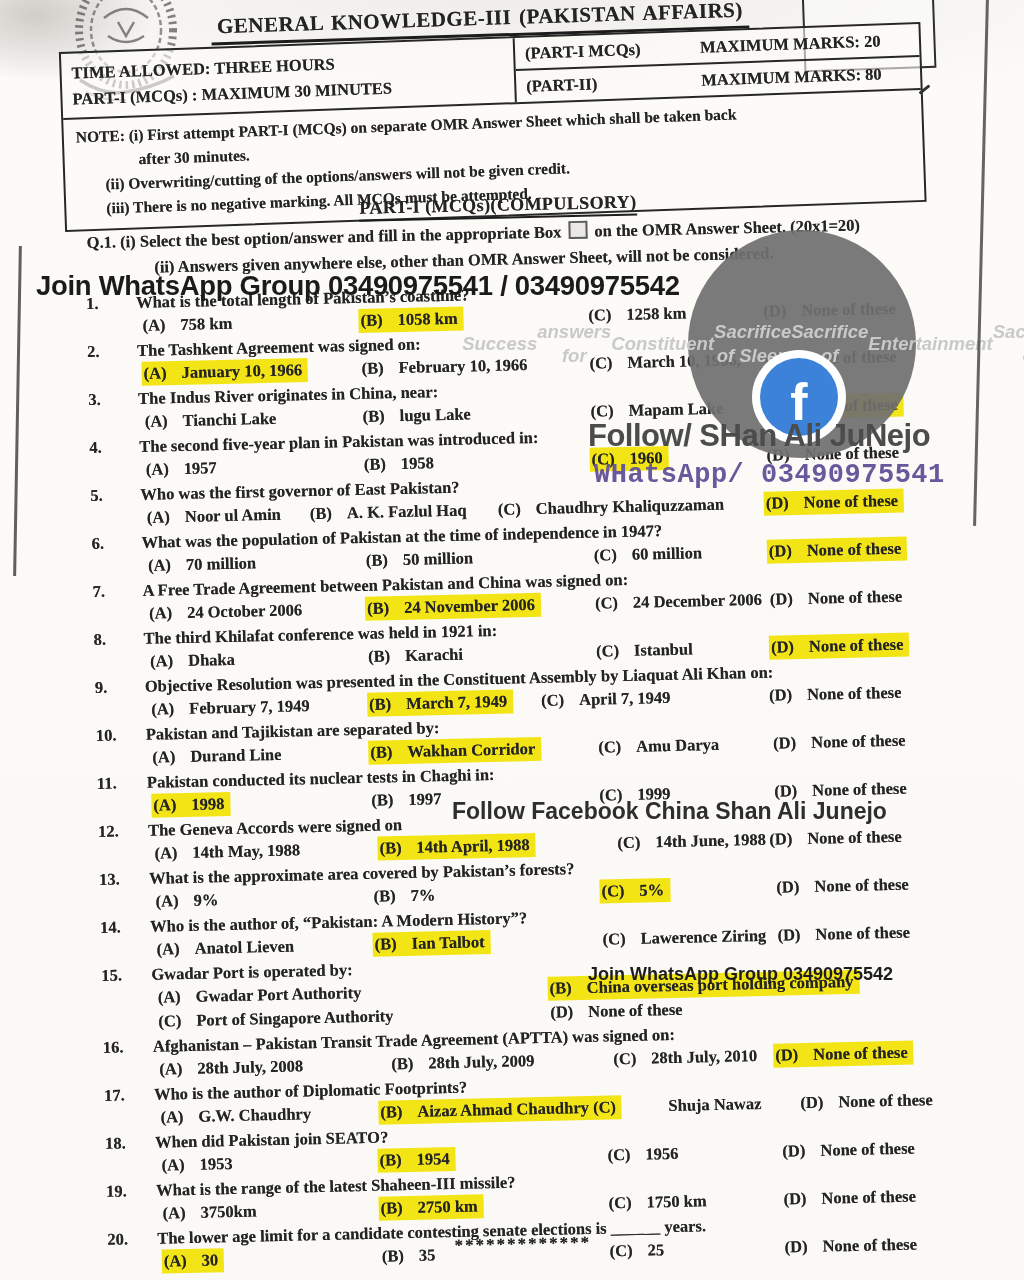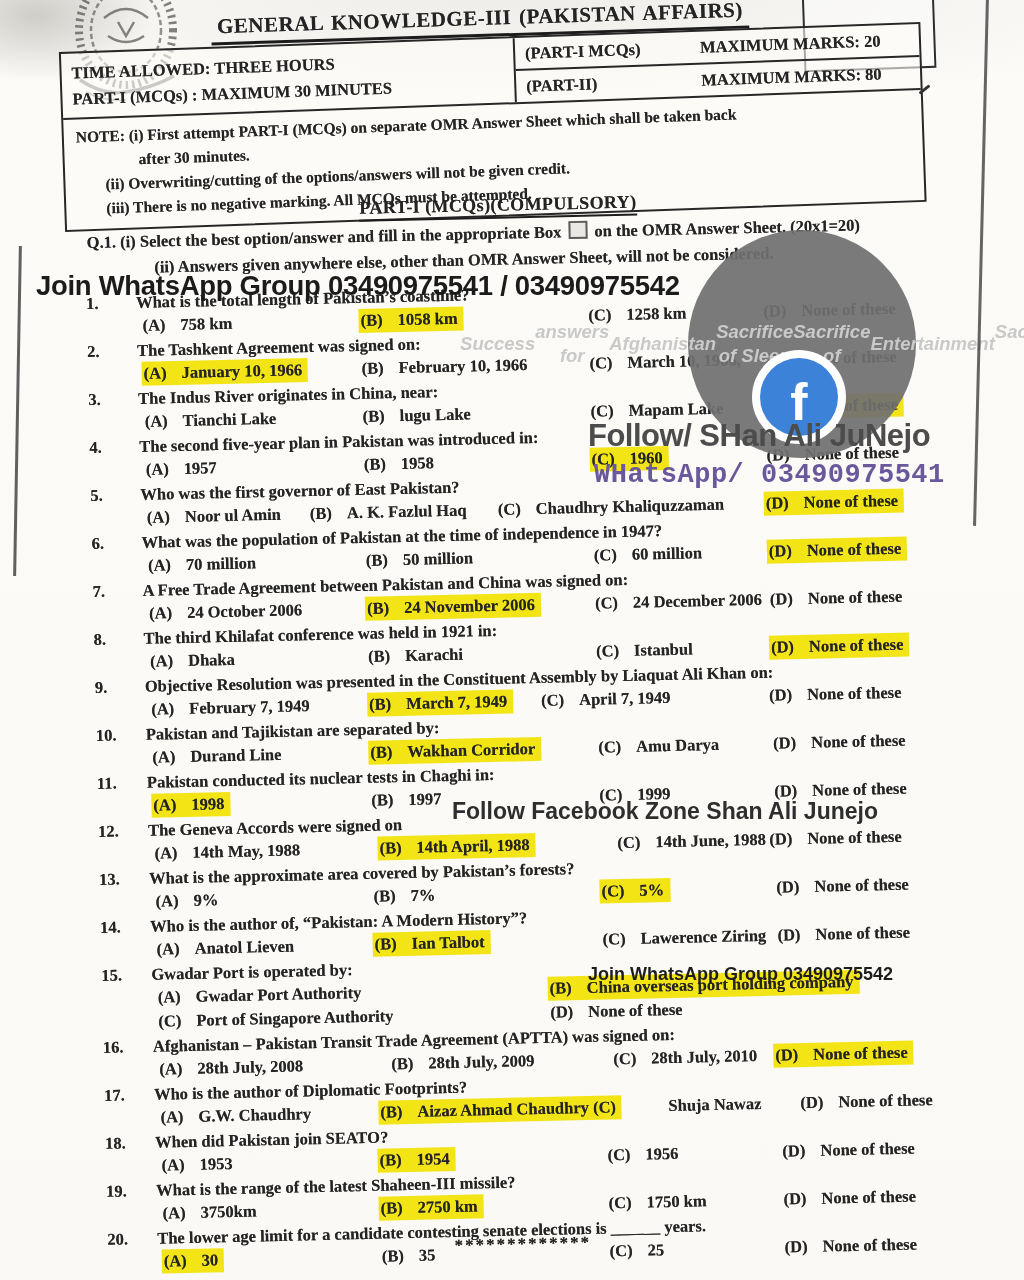--- a/index.html
+++ b/index.html
@@ -375,34 +375,34 @@
           </div>
         </div>
       </div>
 
     <div class="footer-asterisks">*************</div>
   </div>
 
   <div class="wm-circle" id="wm-circle">
       <div>Success</div>
       <div>answers for</div>
-      <div>Afghanistan</div>
+      <div>Constituent</div>
       <div>Sacrifice of Sleep</div>
       <div>Sacrifice of</div>
       <div>Entertainment</div>
       <div>Sacrifice of</div>
       <div>Comfort Zone</div>
     </div>
   <div class="fb-badge">
     <div class="fb-inner">
         <span>f</span>
       </div>
   </div>
   <div class="wm wm-join-top">Join WhatsApp Group 03490975541 / 03490975542</div>
   <div class="wm wm-follow">Follow/ SHan Ali JuNejo</div>
   <div class="wm wm-purple">WHatsApp/ 03490975541</div>
-  <div class="wm wm-fbpage">Follow Facebook Zone Shan Ali Junejo</div>
+  <div class="wm wm-fbpage">Follow Facebook China Shan Ali Junejo</div>
   <div class="wm wm-join15">Join WhatsApp Group 03490975542</div>
 
   <div class="edge-left"></div>
   <div class="edge-right"></div>
   <div class="tick"></div>
 </div>
 
 </body></html>

